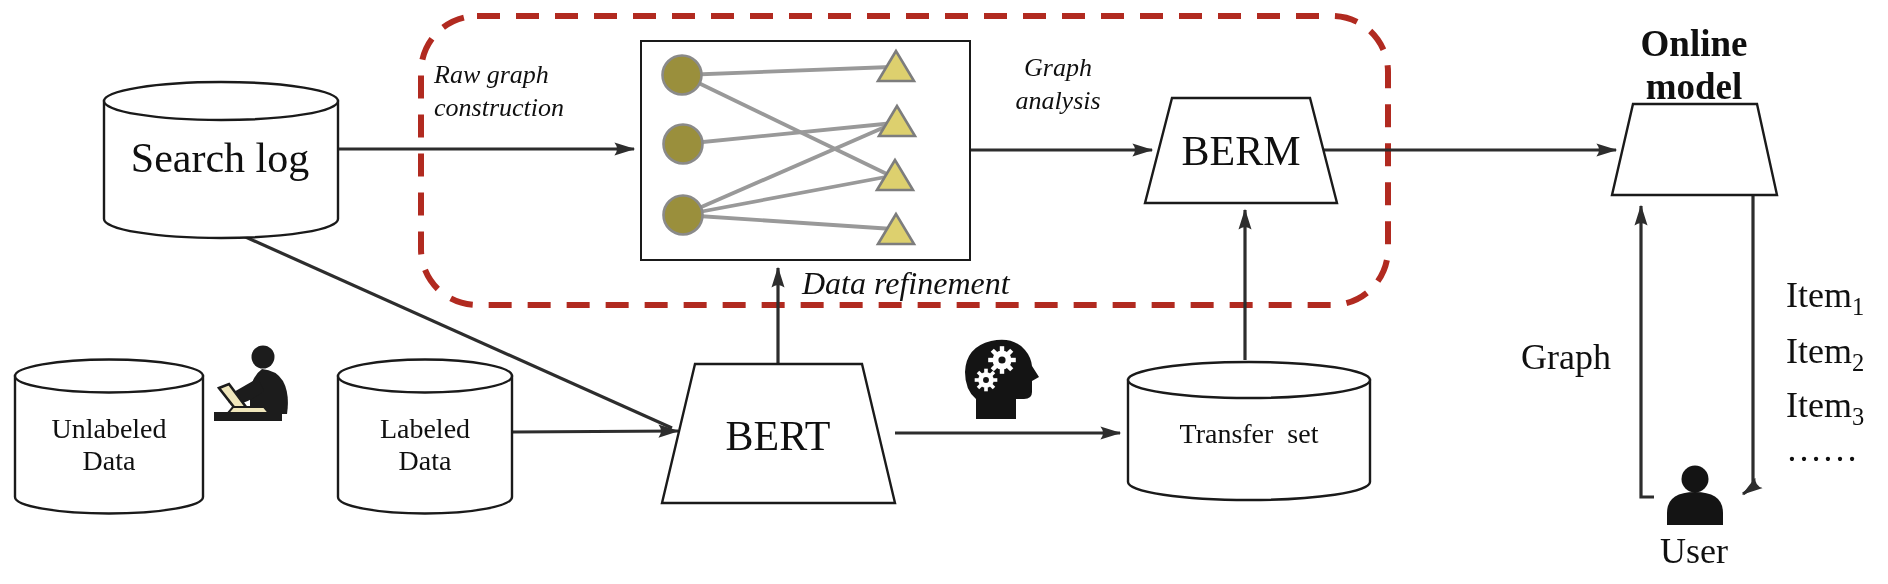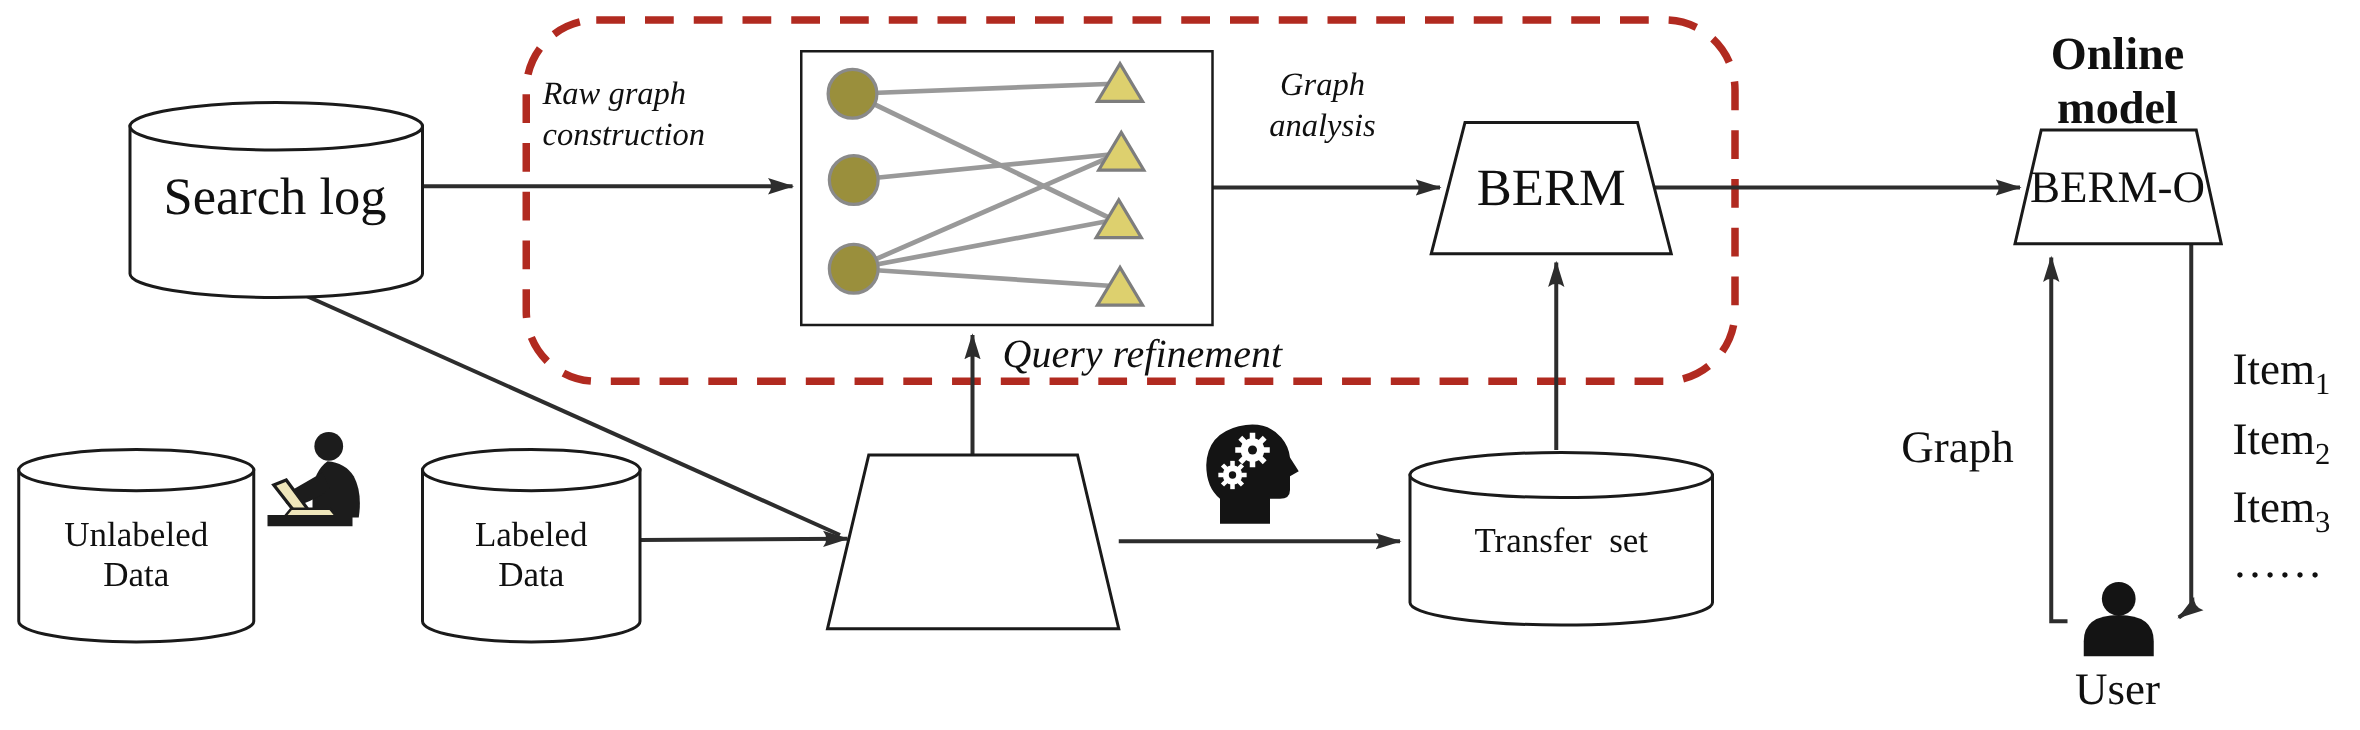--- a/index.html
+++ b/index.html
@@ -152,30 +152,30 @@
       <circle cx="1695" cy="479" r="13.5"></circle>
       <path d="M1667,525 L1667,513 Q1667,492 1695,492 Q1723,492 1723,513 L1723,525 Z"></path>
     </g>
   </svg>
 
   <div class="lbl cc f42" style="left:220px;top:158px">Search log</div>
   <div class="lbl cc f40" style="left:109px;top:445px">Unlabeled
 Data</div>
   <div class="lbl cc f40" style="left:425px;top:445px">Labeled
 Data</div>
+  <div class="lbl cc f42" style="left:778px;top:436px">BERT</div>
   <div class="lbl cc f40 pre" style="left:1249px;top:434px">Transfer  set</div>
   <div class="lbl cc f42" style="left:1241px;top:151px">BERM</div>
-  <div class="lbl cc f36" style="left:1694px;top:150px">BERM-O</div>
   <div class="lbl cc f36" style="left:1694px;top:552px">User</div>
 
   <div class="lbl cc f37 bold" style="left:1694px;top:66px">Online model</div>
 
   <div class="lbl it f33" style="left:434px;top:58px">Raw graph
 construction</div>
-  <div class="lbl it cy f32" style="left:802px;top:283px">Query refinement</div>
+  <div class="lbl it cy f32" style="left:802px;top:283px">Data refinement</div>
   <div class="lbl it cc f33" style="left:1058px;top:84px">Graph
 analysis</div>
   <div class="lbl cc f36" style="left:1566px;top:358px">Graph</div>
 
   <div class="lbl cy f36" style="left:1786px;top:296px"><span>Item</span><sub>1</sub></div>
   <div class="lbl cy f36" style="left:1786px;top:352px"><span>Item</span><sub>2</sub></div>
   <div class="lbl cy f36" style="left:1786px;top:406px"><span>Item</span><sub>3</sub></div>
   <div class="lbl cy f36" style="left:1786px;top:450px"><span>……</span><sub></sub></div>
 
 </div>

